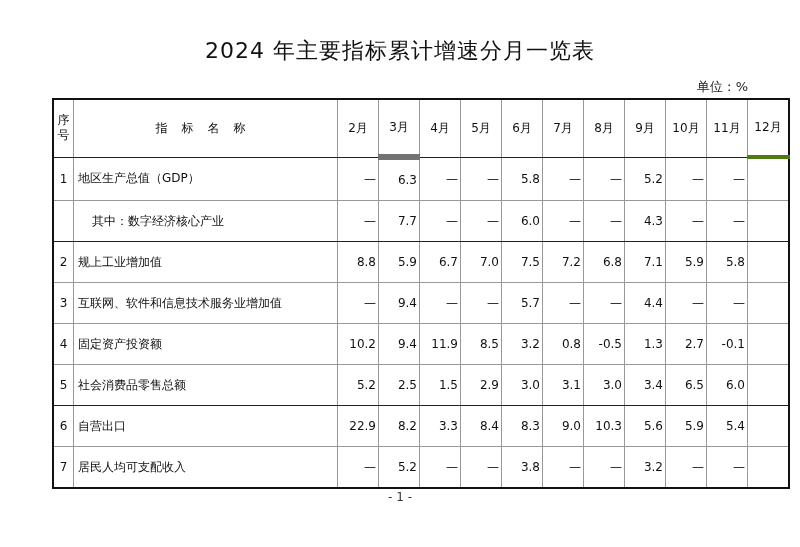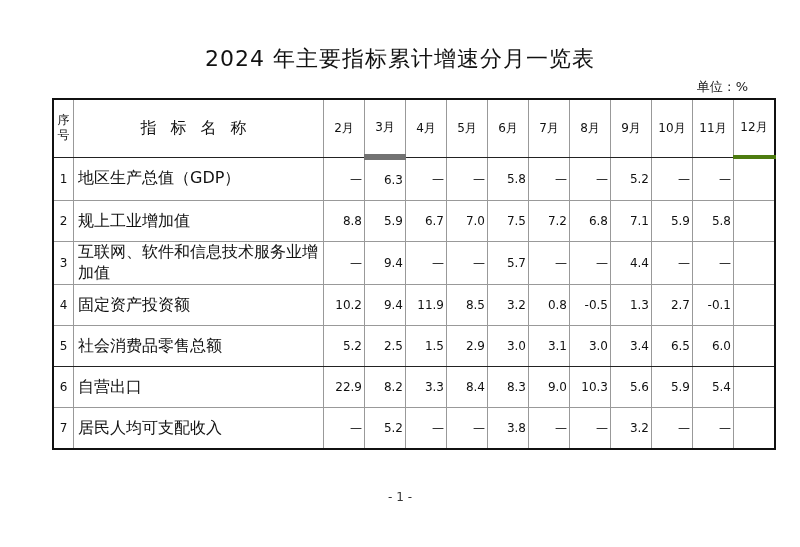--- a/index.html
+++ b/index.html
@@ -1,25 +1,25 @@
 <!DOCTYPE html>
 <html><head>
 <meta charset="utf-8">
 <style>
   html,body{margin:0;padding:0;background:#fff;}
   body{width:800px;height:547px;position:relative;overflow:hidden;font-family:"DejaVu Sans","Liberation Sans",sans-serif;color:#111;}
-  .title{position:absolute;left:0;top:44px;width:800px;text-align:center;font-size:22px;letter-spacing:1px;color:#111;}
+  .title{position:absolute;left:0;top:36px;width:800px;text-align:center;font-size:22px;letter-spacing:1px;color:#111;}
   .unit{position:absolute;right:52px;top:78px;font-size:13px;color:#222;}
   table{position:absolute;left:52px;top:98px;border-collapse:collapse;border:2px solid #111;table-layout:fixed;}
   td,th{border:1px solid #999;font-weight:normal;font-size:12px;padding:0;}
   th{height:54px;text-align:center;}
   td{height:40px;}
   .seq{width:19px;text-align:center;font-size:12px;margin-left:32px;}
   .seqh{line-height:15px;font-size:12px;}
-  .name{width:245px;text-align:left;padding-left:4px;font-size:16px;}
+  .name{width:245px;text-align:left;padding-left:4px;font-size:12px;}
   .nameh{letter-spacing:14px;text-align:center;}
   .sub{padding-left:18px;}
   .m{width:38px;text-align:right;padding-right:2px;font-size:12px;}
   .mh{text-align:center;font-size:12px;white-space:nowrap;}
   .bl{border-left:1px solid #222;}
   .bb td{border-bottom:1px solid #222;}
   .footer{position:absolute;left:0;top:490px;width:800px;text-align:center;font-size:12px;color:#333;}
 </style>
 </head>
 <body>
@@ -56,20 +56,35 @@
       <td class="m">—</td>
       <td class="m">5.8</td>
       <td class="m bl">—</td>
       <td class="m">—</td>
       <td class="m bl">5.2</td>
       <td class="m bl">—</td>
       <td class="m">—</td>
       <td class="m"></td>
     </tr>
 
+    <tr class="bb">
+      <td class="seq"></td>
+      <td class="name sub">其中：数字经济核心产业</td>
+      <td class="m">—</td>
+      <td class="m bl">7.7</td>
+      <td class="m bl">—</td>
+      <td class="m">—</td>
+      <td class="m">6.0</td>
+      <td class="m bl">—</td>
+      <td class="m">—</td>
+      <td class="m bl">4.3</td>
+      <td class="m bl">—</td>
+      <td class="m">—</td>
+      <td class="m"></td>
+    </tr>
 
     <tr>
       <td class="seq">2</td>
       <td class="name">规上工业增加值</td>
       <td class="m">8.8</td>
       <td class="m bl">5.9</td>
       <td class="m bl">6.7</td>
       <td class="m">7.0</td>
       <td class="m">7.5</td>
       <td class="m bl">7.2</td>

